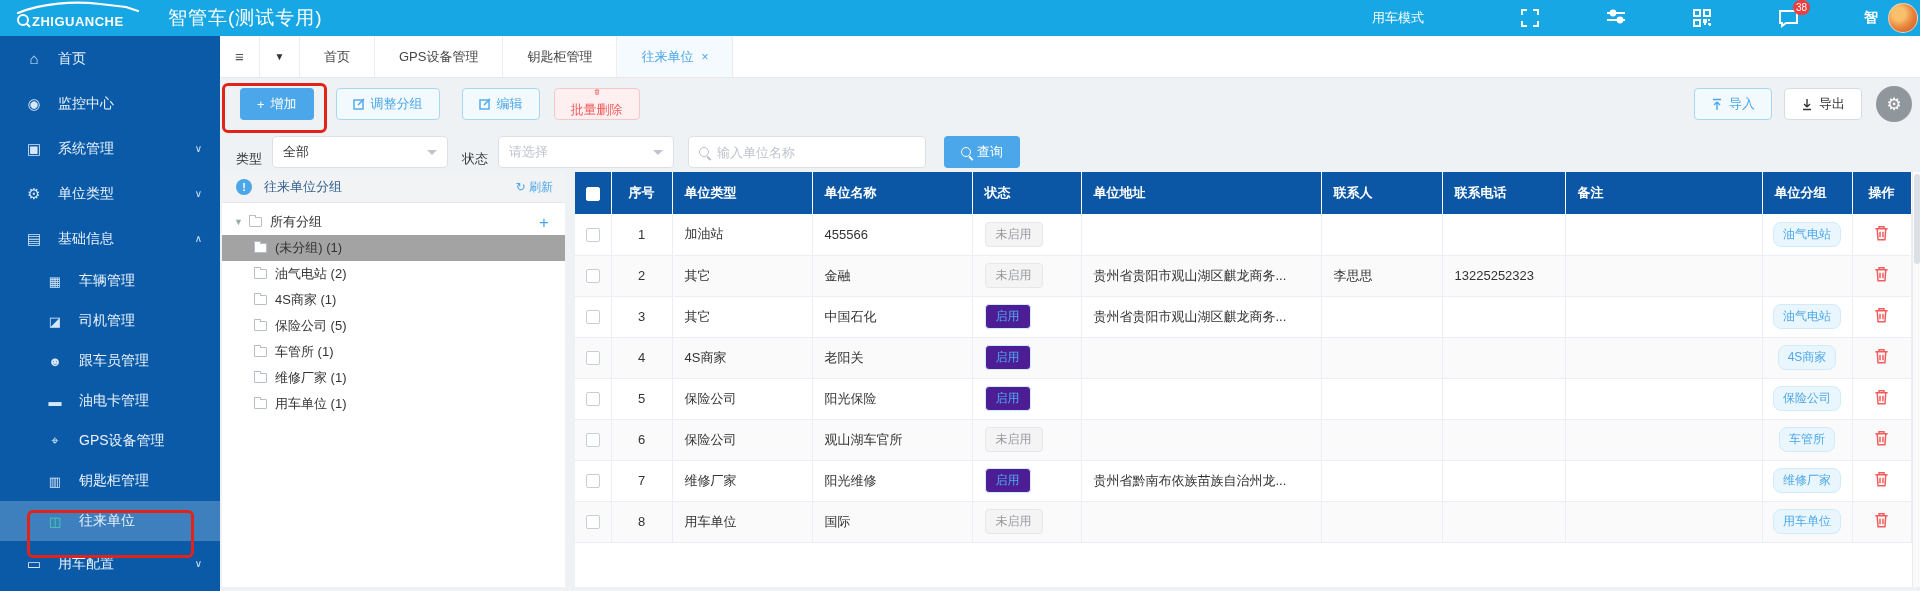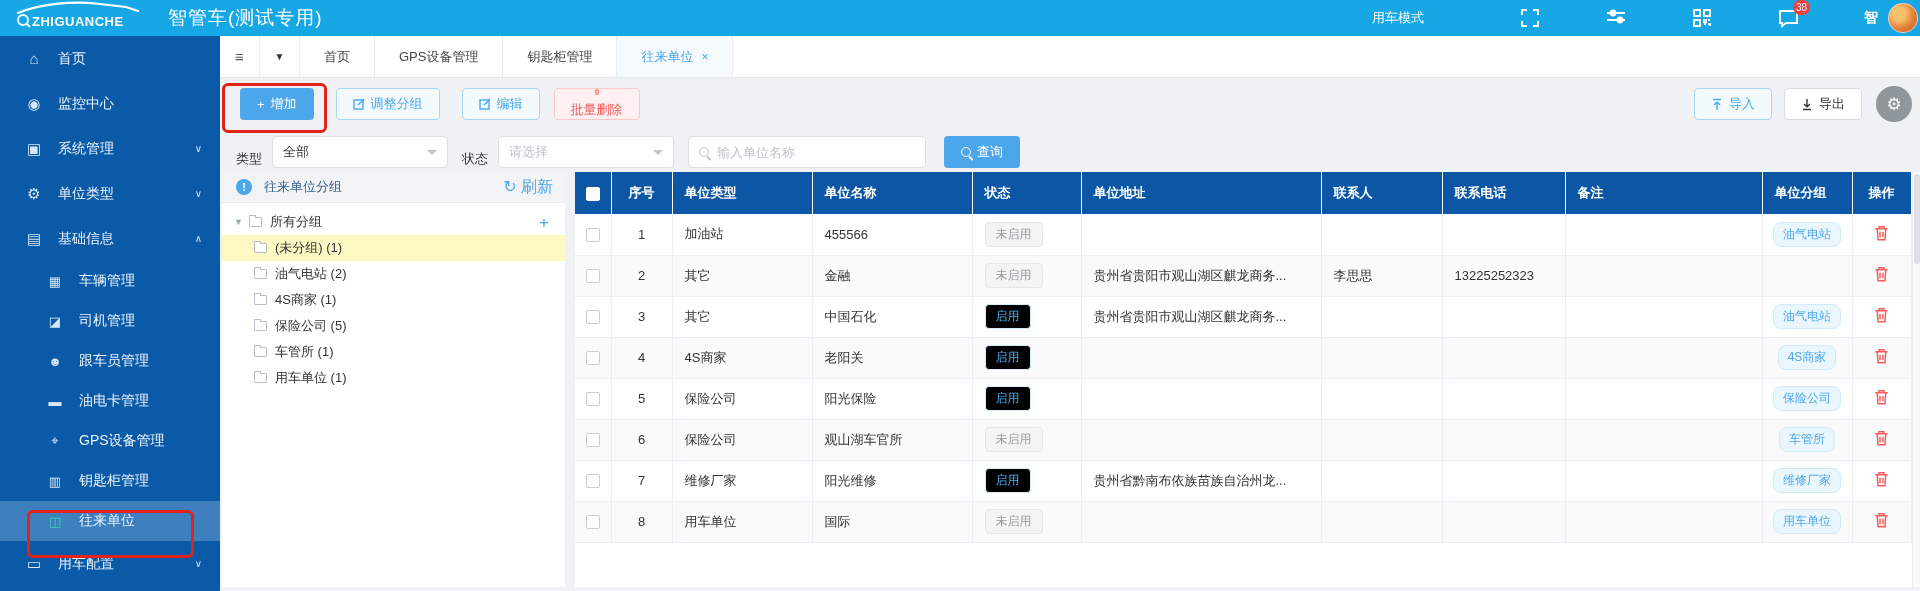--- a/index.html
+++ b/index.html
@@ -85,47 +85,47 @@
 
   .content { display:flex; padding:4px 0 0 2px; height:calc(100% - 136px); }
 
   
   .tree-panel { width:343px; background:#fff; flex:none; }
   .tree-head { height:31px; background:#F2F3F5; border-bottom:1px solid #E6E8EB; display:flex;
     align-items:center; padding:0 12px 0 14px; }
   .info-ico { width:16px; height:16px; border-radius:50%; background:var(--accent); color:#fff; font-size:11px;
     font-weight:bold; text-align:center; line-height:16px; margin-right:12px; flex:none; }
   .tree-title { font-size:13px; color:#35618F; }
-  .refresh { margin-left:auto; color:var(--accent); font-size:16px; cursor:pointer; }
+  .refresh { margin-left:auto; color:var(--accent); font-size:12px; cursor:pointer; }
   .tree-body { padding-top:6px; font-size:13px; color:#333; }
   .tree-row { height:26px; display:flex; align-items:center; padding:0 16px 0 12px; cursor:pointer; }
   .tree-row.root .caret-down { font-size:9px; color:#9AA; margin-right:6px; }
   .folder { width:13px; height:10px; border:1px solid #B8BEC6; border-radius:1px; position:relative;
     margin-right:8px; flex:none; background:#fff; }
   .folder::before { content:''; position:absolute; left:-1px; top:-3px; width:5px; height:2px;
     background:#fff; border:1px solid #B8BEC6; border-bottom:none; border-radius:1px 1px 0 0; }
   .tree-row .plus { margin-left:auto; color:var(--accent); font-size:17px; line-height:1; }
   .tree-row.child { padding-left:32px; }
-  .tree-row.child.selected { background:#fef9c3; }
+  .tree-row.child.selected { background:#a3a3a3; }
 
   
   .table-panel { flex:1; margin-left:10px; background:#fff; display:flex; }
   .tbl-wrap { flex:1; }
   table { border-collapse:collapse; table-layout:fixed; width:1336px; font-size:13px; }
   thead th { background:var(--thead); color:#fff; font-weight:bold; height:42px; text-align:left;
     padding:0 0 0 12px; border-right:1px solid rgba(255,255,255,.22); white-space:nowrap; overflow:hidden;margin-top:40px; }
   thead th.c, tbody td.c { text-align:center; padding:0; }
   tbody td { height:41px; border-bottom:1px solid #EBEEF5; border-right:1px solid #EBEEF5;
     padding:0 6px 0 12px; color:#333; white-space:nowrap; overflow:hidden; text-overflow:ellipsis; }
   tbody tr.even { background:#FAFAFA; }
   .cbx { display:inline-block; width:14px; height:14px; background:#fff; border:1px solid #C9CDD4;
     border-radius:2px; vertical-align:middle; cursor:pointer; }
   thead .cbx { border-color:#fff; }
   .badge-status { display:inline-block; padding:3px 10px; border-radius:4px; font-size:12px; }
-  .badge-status.on { background:#000000; color:#4CB0F0; border:1px solid #D2EDFC; }
+  .badge-status.on { background:#4c1d95; color:#4CB0F0; border:1px solid #D2EDFC; }
   .badge-status.off { background:#F4F4F5; color:#97999E; border:1px solid #E7E7EA; }
   .tag { display:inline-block; padding:3px 9px; border-radius:8px; font-size:12px; background:#EAF6FE;
     color:var(--accent); border:1px solid #D2EBFB; cursor:pointer; }
   td.op { border-left:1px solid #E4E7EB; text-align:center; padding:0; }
   .trash { display:inline-block; cursor:pointer; line-height:0; }
 
   .vscroll { width:9px; background:#FAFAFA; border-left:1px solid #ECECEC; flex:none; position:relative; }
   .vscroll .thumb { position:absolute; top:2px; left:1px; width:6px; height:90px; background:#DCDFE3; border-radius:3px; }
 
   
@@ -363,20 +363,24 @@
               <span class="folder"></span>
               <span>4S商家 (1)</span>
             </div>
             <div class="tree-row child">
               <span class="folder"></span>
               <span>保险公司 (5)</span>
             </div>
             <div class="tree-row child">
               <span class="folder"></span>
               <span>车管所 (1)</span>
+            </div>
+            <div class="tree-row child">
+              <span class="folder"></span>
+              <span>维修厂家 (1)</span>
             </div>
             <div class="tree-row child">
               <span class="folder"></span>
               <span>用车单位 (1)</span>
             </div>
           </div>
       </div>
     </div>
 
     <div class="table-panel">

